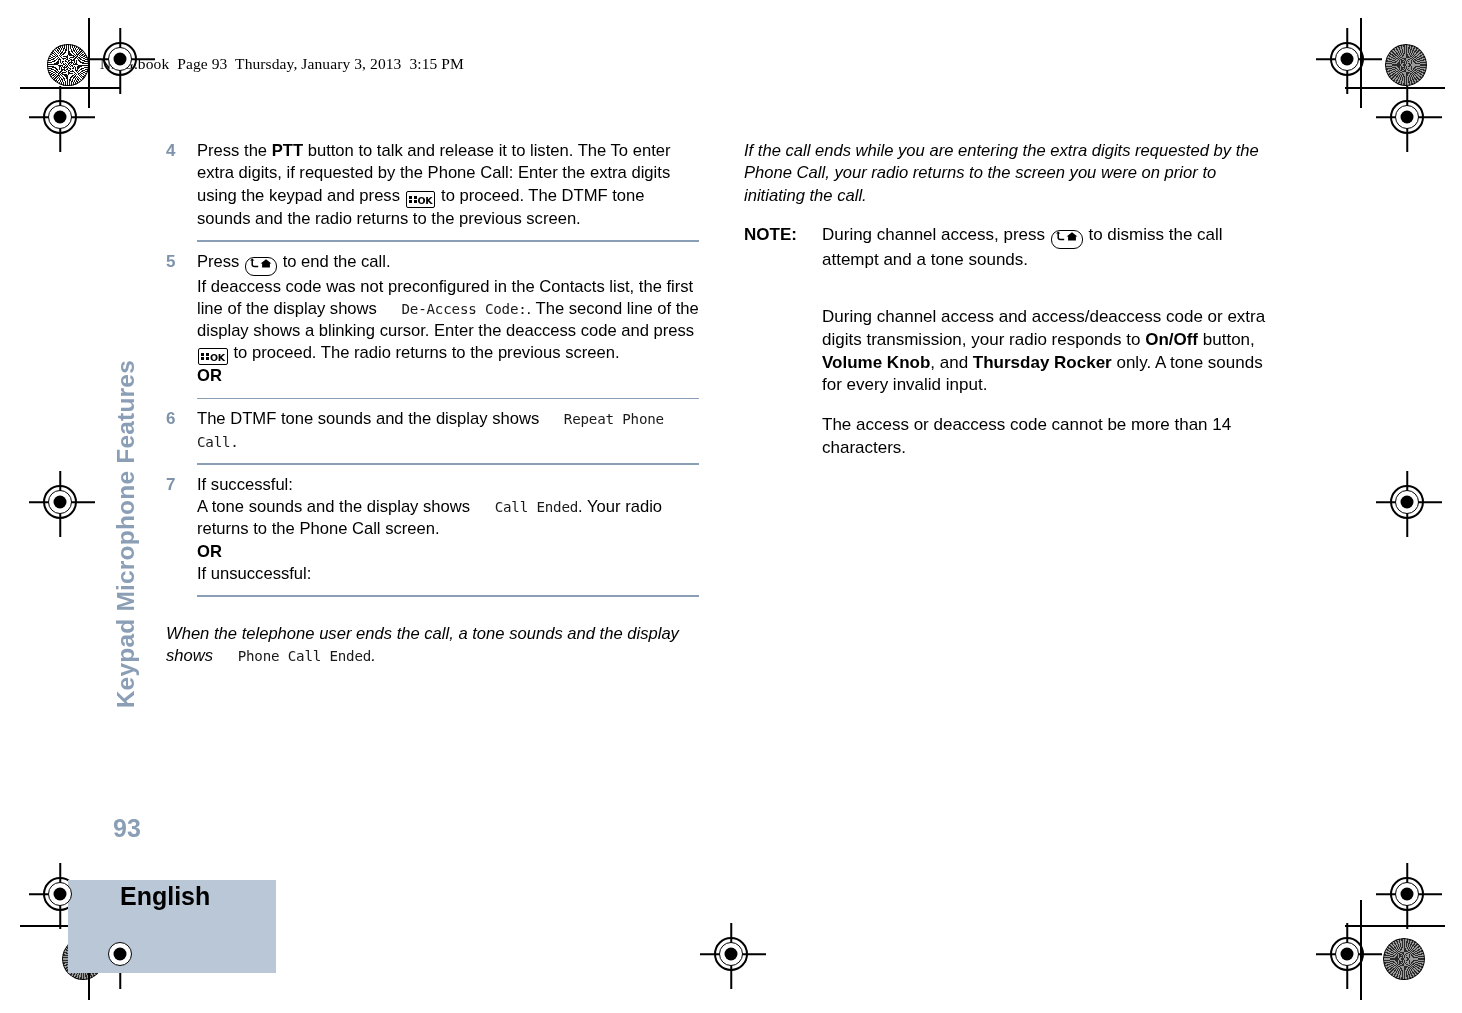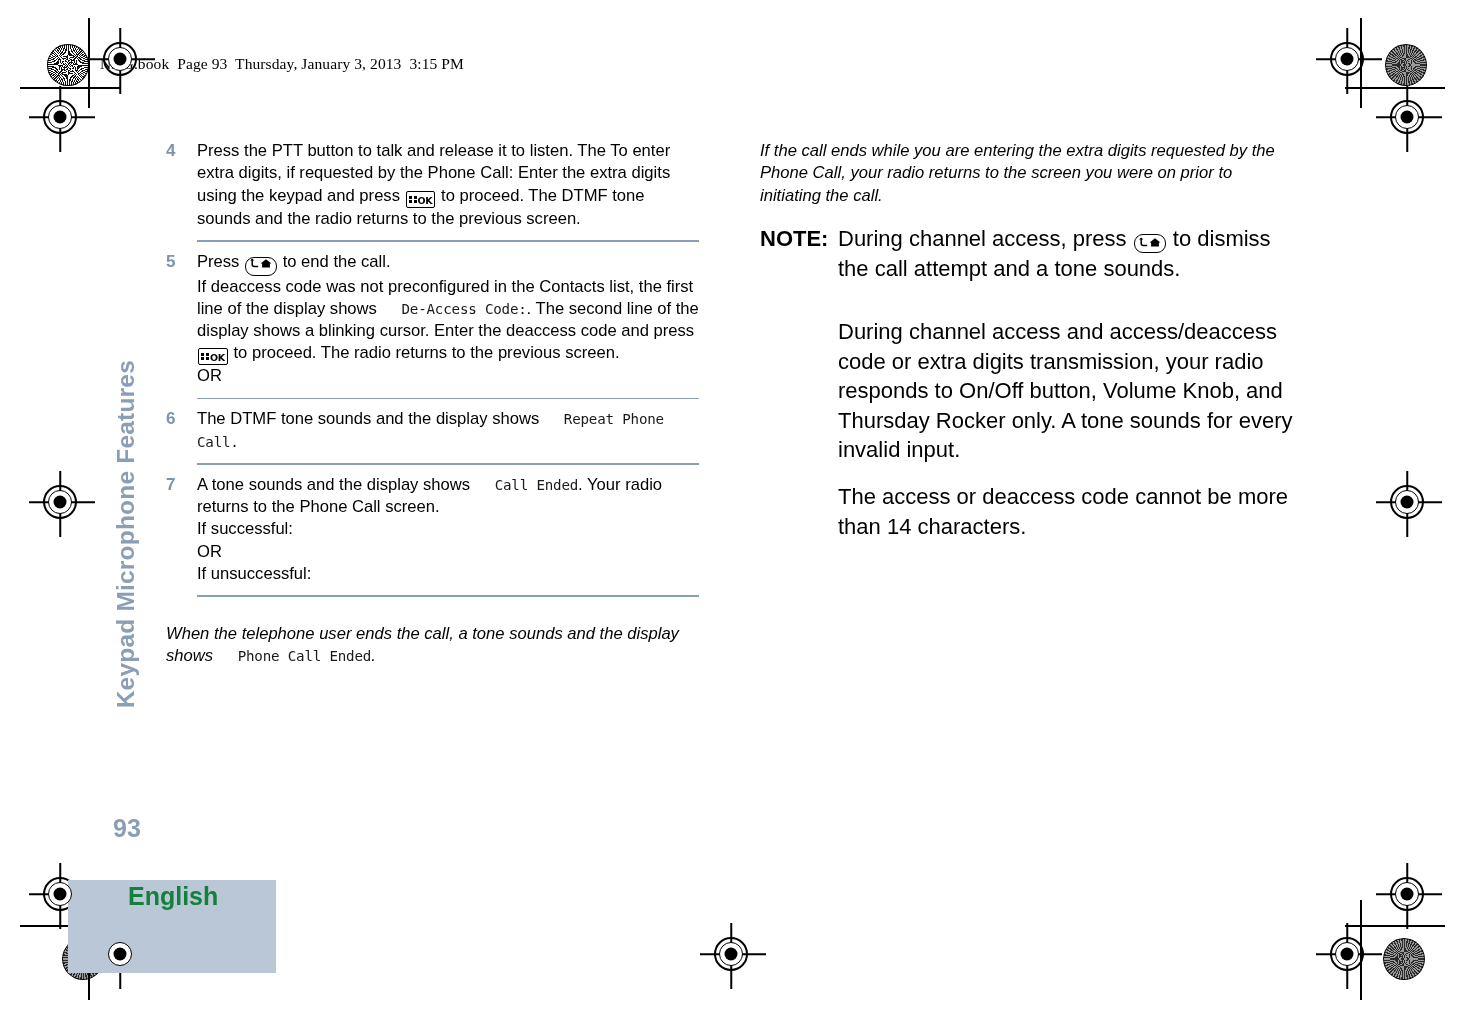--- a/index.html
+++ b/index.html
@@ -117,32 +117,31 @@
     width: 208px;
     height: 93px;
     background: #b9c7d6;
   }
   .lang-label {
     position: absolute;
     left: 120px;
     top: 882px;
     font-size: 25px;
     font-weight: bold;
-    color: #15803d;
-    margin-left: 8px;
+    color: #000000;
   }
 
   
   .col {
     position: absolute;
     top: 140px;
     width: 533px;
   }
   .col-left  { left: 166px; }
-  .col-right { left: 760px; }
+  .col-right { left: 744px; }
 
   
   .step {
     position: relative;
     padding-left: 31px;
     font-size: 16.6px;
     line-height: 1.345;
     padding-bottom: 6px;
   }
   .step .num {
@@ -161,21 +160,21 @@
   .rule.indent { margin-left: 31px; }
 
   p.body {
     font-size: 16.6px;
     line-height: 1.345;
     margin: 0;
   }
   p.body + p.body { margin-top: 0; }
 
   .ital { font-style: italic; }
-  .bold { font-weight: normal; }
+  .bold { font-weight: bold; }
 
   .disp {
     font-family: "DejaVu Sans Mono", monospace;
     font-size: 14.2px;
     letter-spacing: -0.2px;
     color: #1a1a1a;
     padding-left: 20px;
   }
 
   .para-gap { height: 17px; }
@@ -220,21 +219,21 @@
     line-height: 15px;
     padding: 0 3px;
     background: #fff;
     white-space: nowrap;
     margin: 0 1px;
   }
   .key-back svg { vertical-align: 2px; }
 
   .note-row {
     display: flex;
-    font-size: 22px;
+    font-size: 17px;
     line-height: 1.345;
   }
   .note-label {
     font-weight: bold;
     flex: 0 0 78px;
   }
   .note-body { flex: 1 1 auto; }
 </style>
 </head>
 <body>
@@ -334,22 +333,22 @@
   <div class="rule indent"></div>
 
   <div class="step">
     <span class="num">6</span>
     <p class="body">The DTMF tone sounds and the display shows <span class="disp">Repeat Phone Call.</span></p>
   </div>
   <div class="rule indent"></div>
 
   <div class="step">
     <span class="num">7</span>
+    <p class="body">If successful:</p>
     <p class="body">A tone sounds and the display shows <span class="disp">Call Ended</span>. Your radio returns to the Phone Call screen.</p>
-    <p class="body">If successful:</p>
     <p class="body bold">OR</p>
     <p class="body">If unsuccessful:</p>
   </div>
   <div class="rule indent"></div>
 
   <div class="para-gap"></div>
 
   <p class="body ital"><span>When the telephone user ends the call, a tone sounds and the display shows </span><span class="disp" style="font-style:normal">Phone Call Ended</span><span>.</span></p>
 </div>
 

